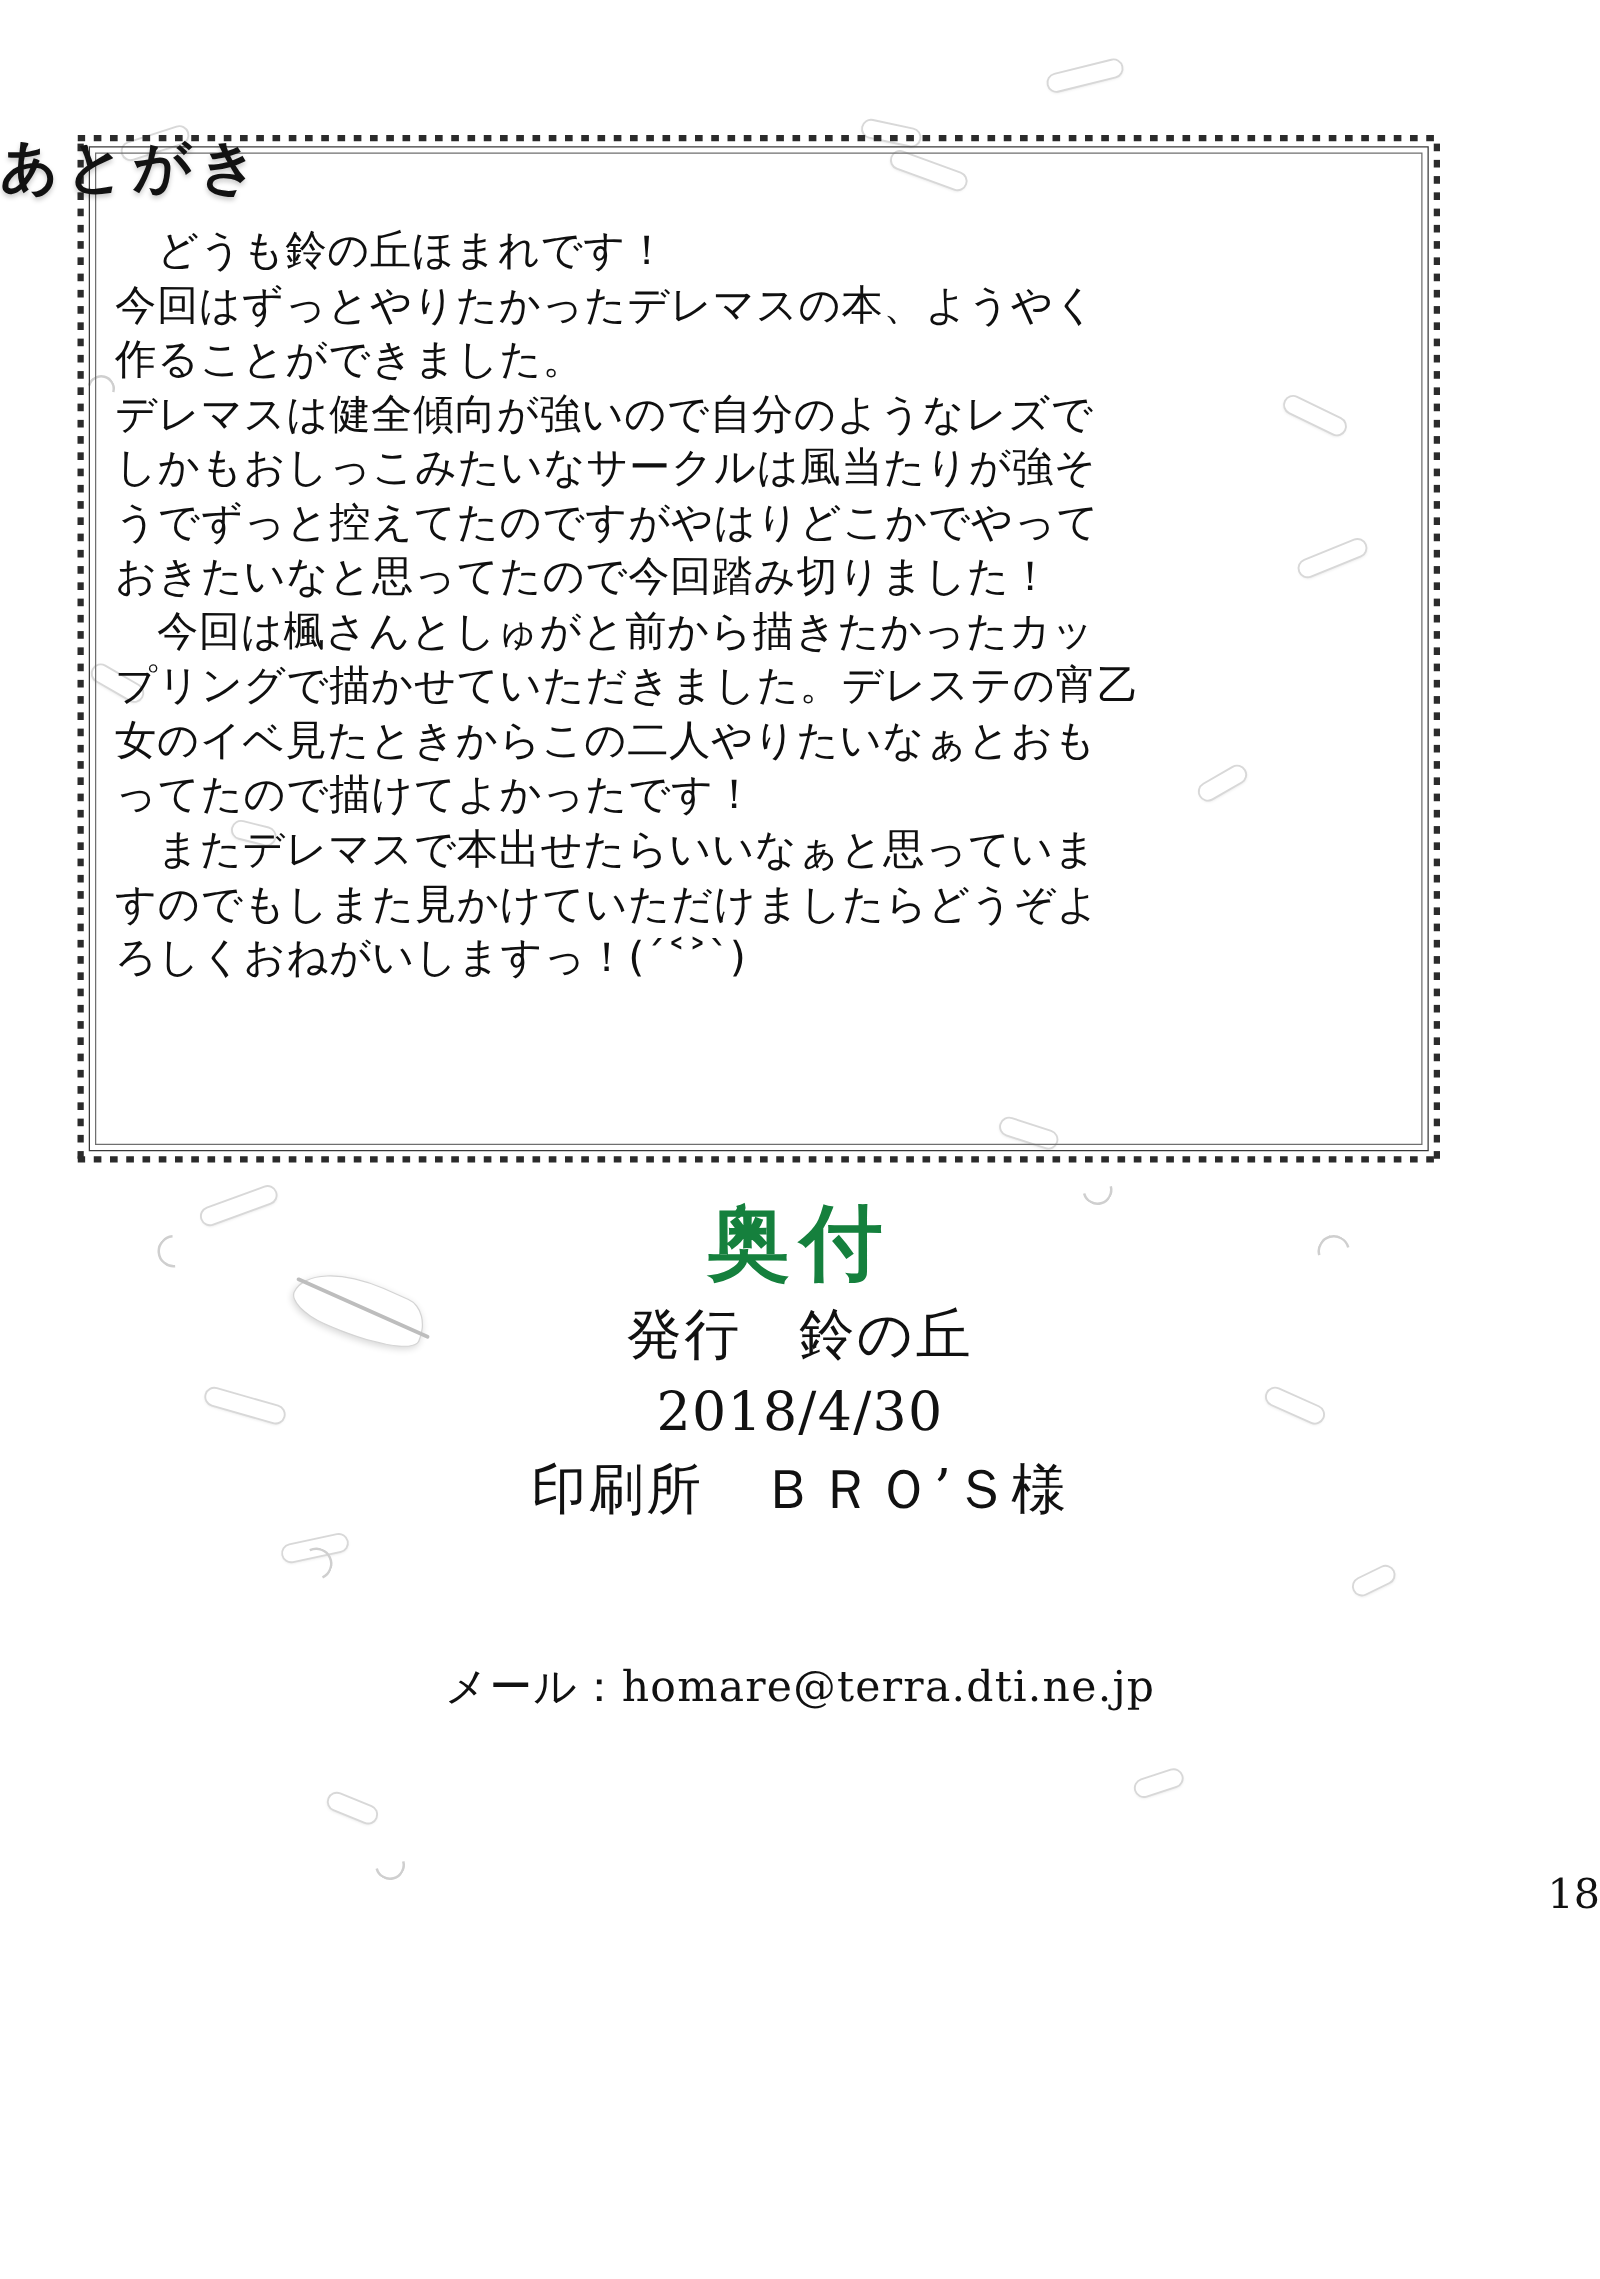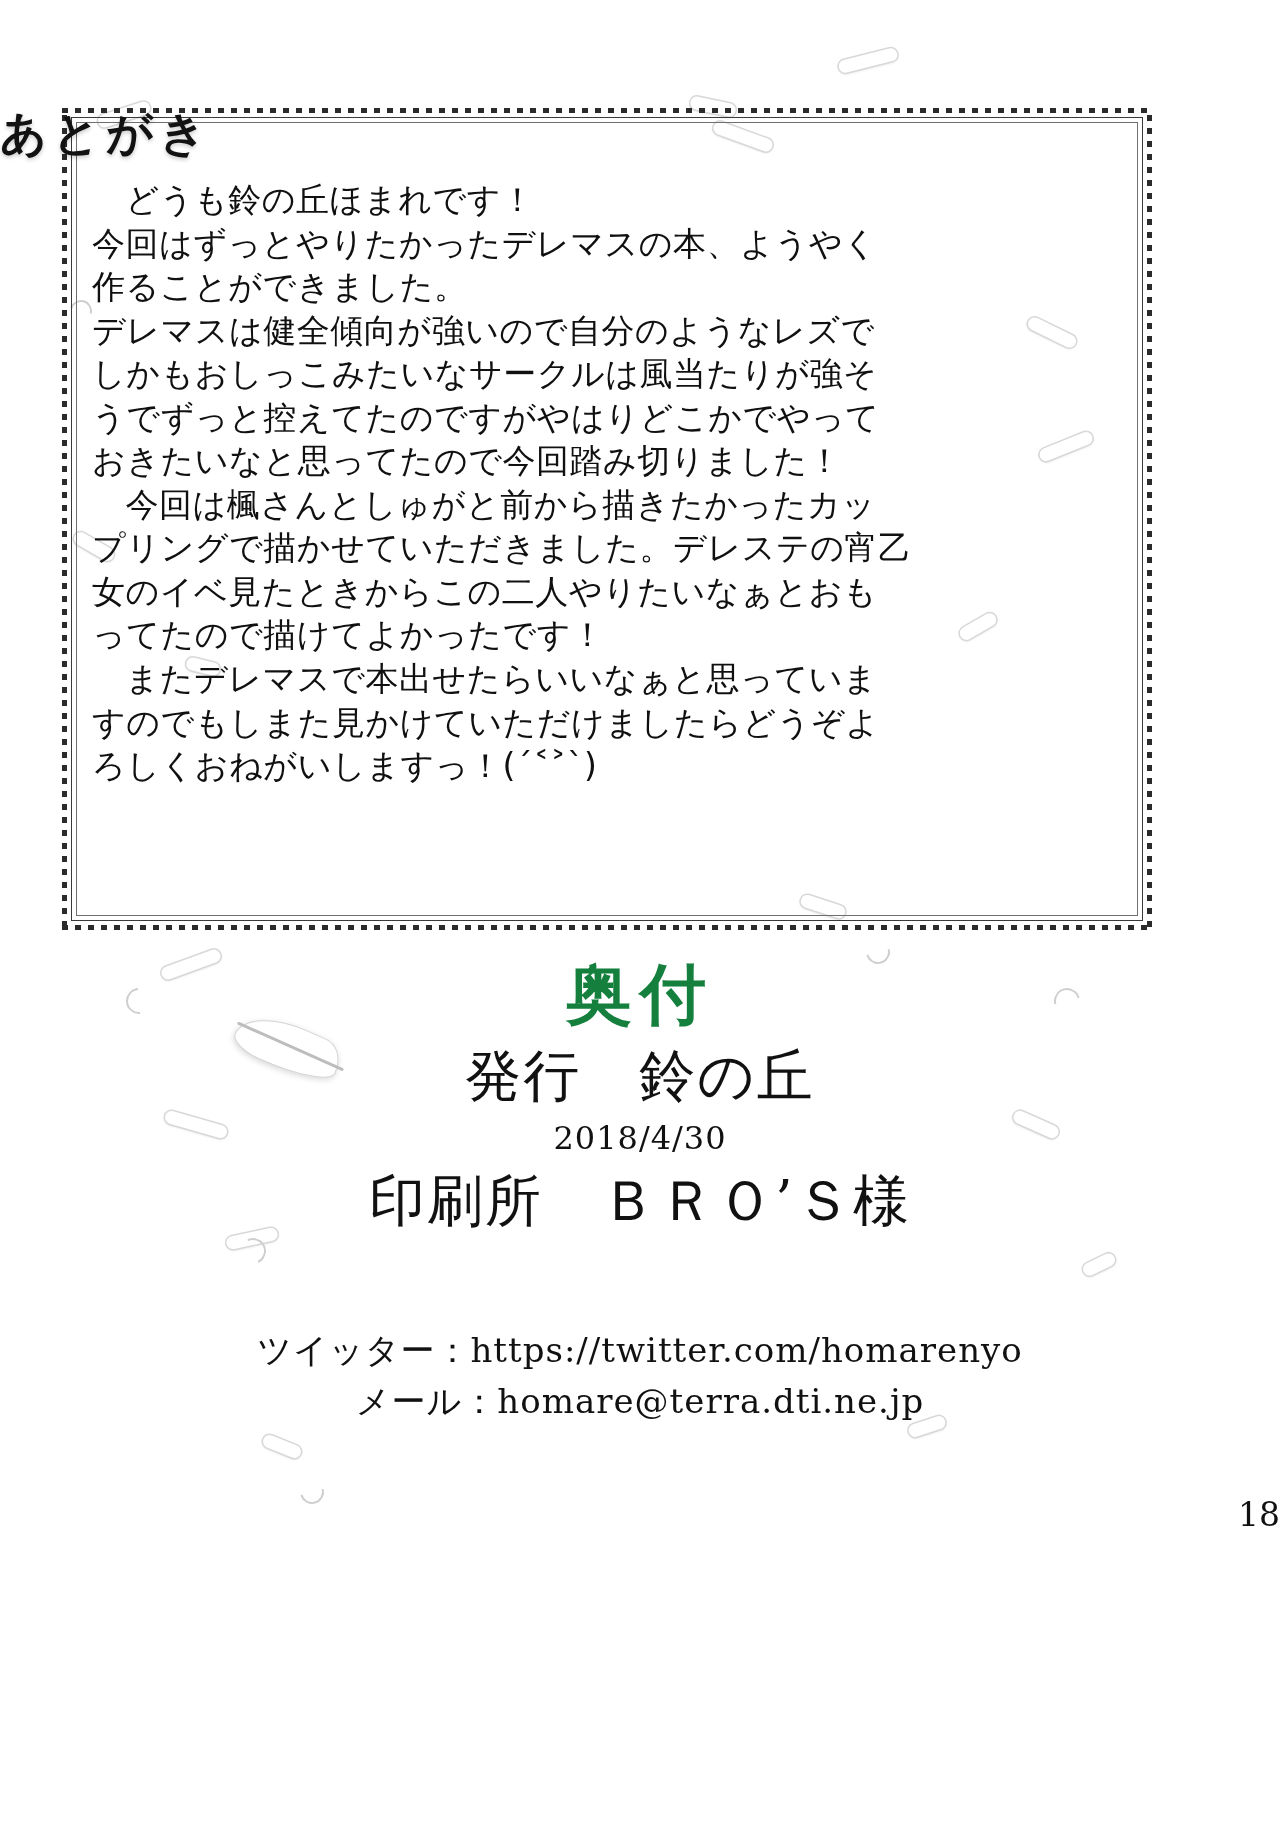--- a/index.html
+++ b/index.html
@@ -157,28 +157,28 @@
   #colophon-title {
     font-family: Liberation Sans, sans-serif;
     font-weight: bold;
     font-size: 66px;
     letter-spacing: 8px;
     color: #15803d;
     line-height: 1.2;
   }
   .colophon-line {
     font-family: "DejaVu Serif", serif;
-    font-size: 56px;
+    font-size: 44px;
     letter-spacing: 2px;
     color: #111111;
     line-height: 1.28;
     margin-top: 6px;
   }
   .colophon-line.date {
-    font-size: 32px;
+    font-size: 43px;
     letter-spacing: 1px;
   }
   #contact {
     position: absolute;
     left: 0;
     right: 0;
     top: 1325px;
     text-align: center;
   }
   .contact-line {
@@ -261,17 +261,16 @@
 ろしくおねがいしますっ！(ˊ˂˃ˋ)</div>
 
 <section id="colophon">
   <div id="colophon-title">奥付</div>
   <div class="colophon-line">発行　鈴の丘</div>
   <div class="colophon-line date">2018/4/30</div>
   <div class="colophon-line">印刷所　ＢＲＯ’Ｓ様</div>
 </section>
 
 <section id="contact">
-  <div class="contact-line">ツイッター：https://twitter.com/homarenyo</div>
   <div class="contact-line">メール：homare@terra.dti.ne.jp</div>
 </section>
 
 <div id="page-number">18</div>
 
 </body></html>

